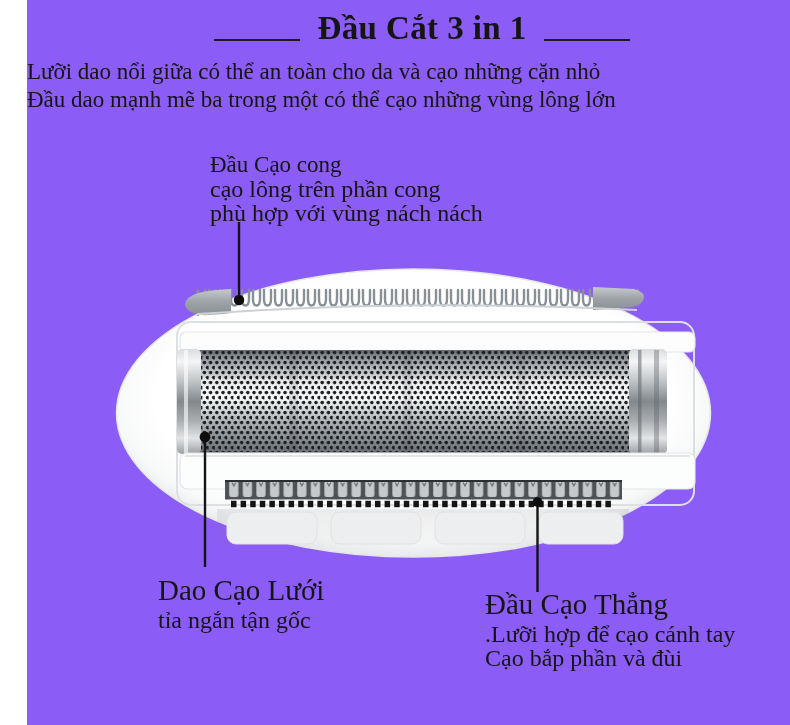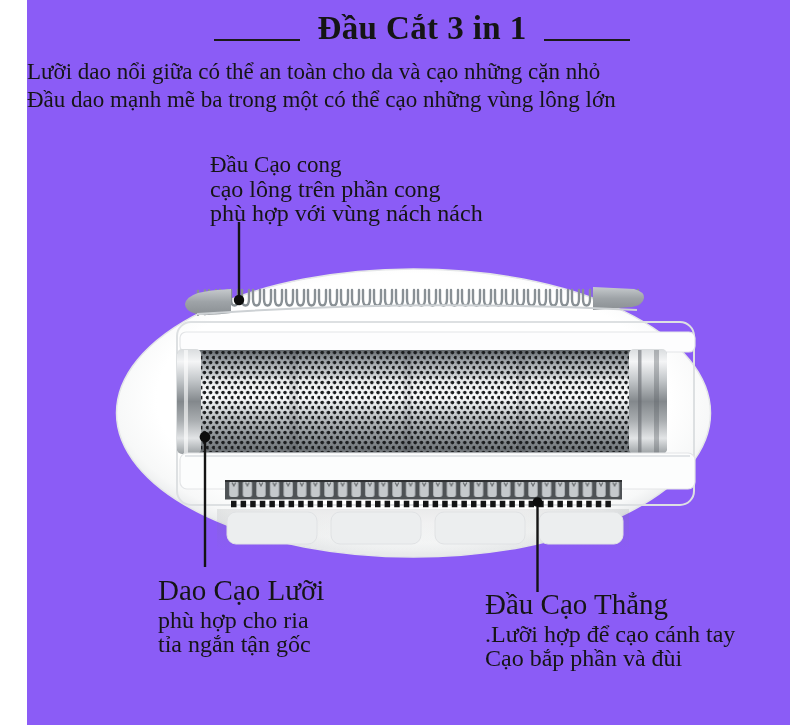--- a/index.html
+++ b/index.html
@@ -150,22 +150,21 @@
         <circle cx="142" cy="90" r="5.2" fill="#0d0d0d"></circle>
         <line x1="108" y1="229" x2="108" y2="357" stroke="#141414" stroke-width="2.4"></line>
         <circle cx="108" cy="227" r="5.4" fill="#0d0d0d"></circle>
         <line x1="440.5" y1="294" x2="440.5" y2="382" stroke="#141414" stroke-width="2.4"></line>
         <circle cx="440.5" cy="292" r="4.8" fill="#0d0d0d"></circle>
       </g>
     </svg>
   </div>
 
   <div class="annotation ann-foil">
-    <h2 class="ann-heading">Dao Cạo Lưỡi</h2>
-    <p class="ann-line">phù hợp cho ria</p>
+    <h2 class="ann-heading">Dao Cạo Lưới</h2>
     <p class="ann-line">tỉa ngắn tận gốc</p>
   </div>
 
   <div class="annotation ann-straight">
     <h2 class="ann-heading">Đầu Cạo Thẳng</h2>
     <p class="ann-line">.Lưỡi hợp để cạo cánh tay</p>
     <p class="ann-line">Cạo bắp phần và đùi</p>
   </div>
 
 </div>

